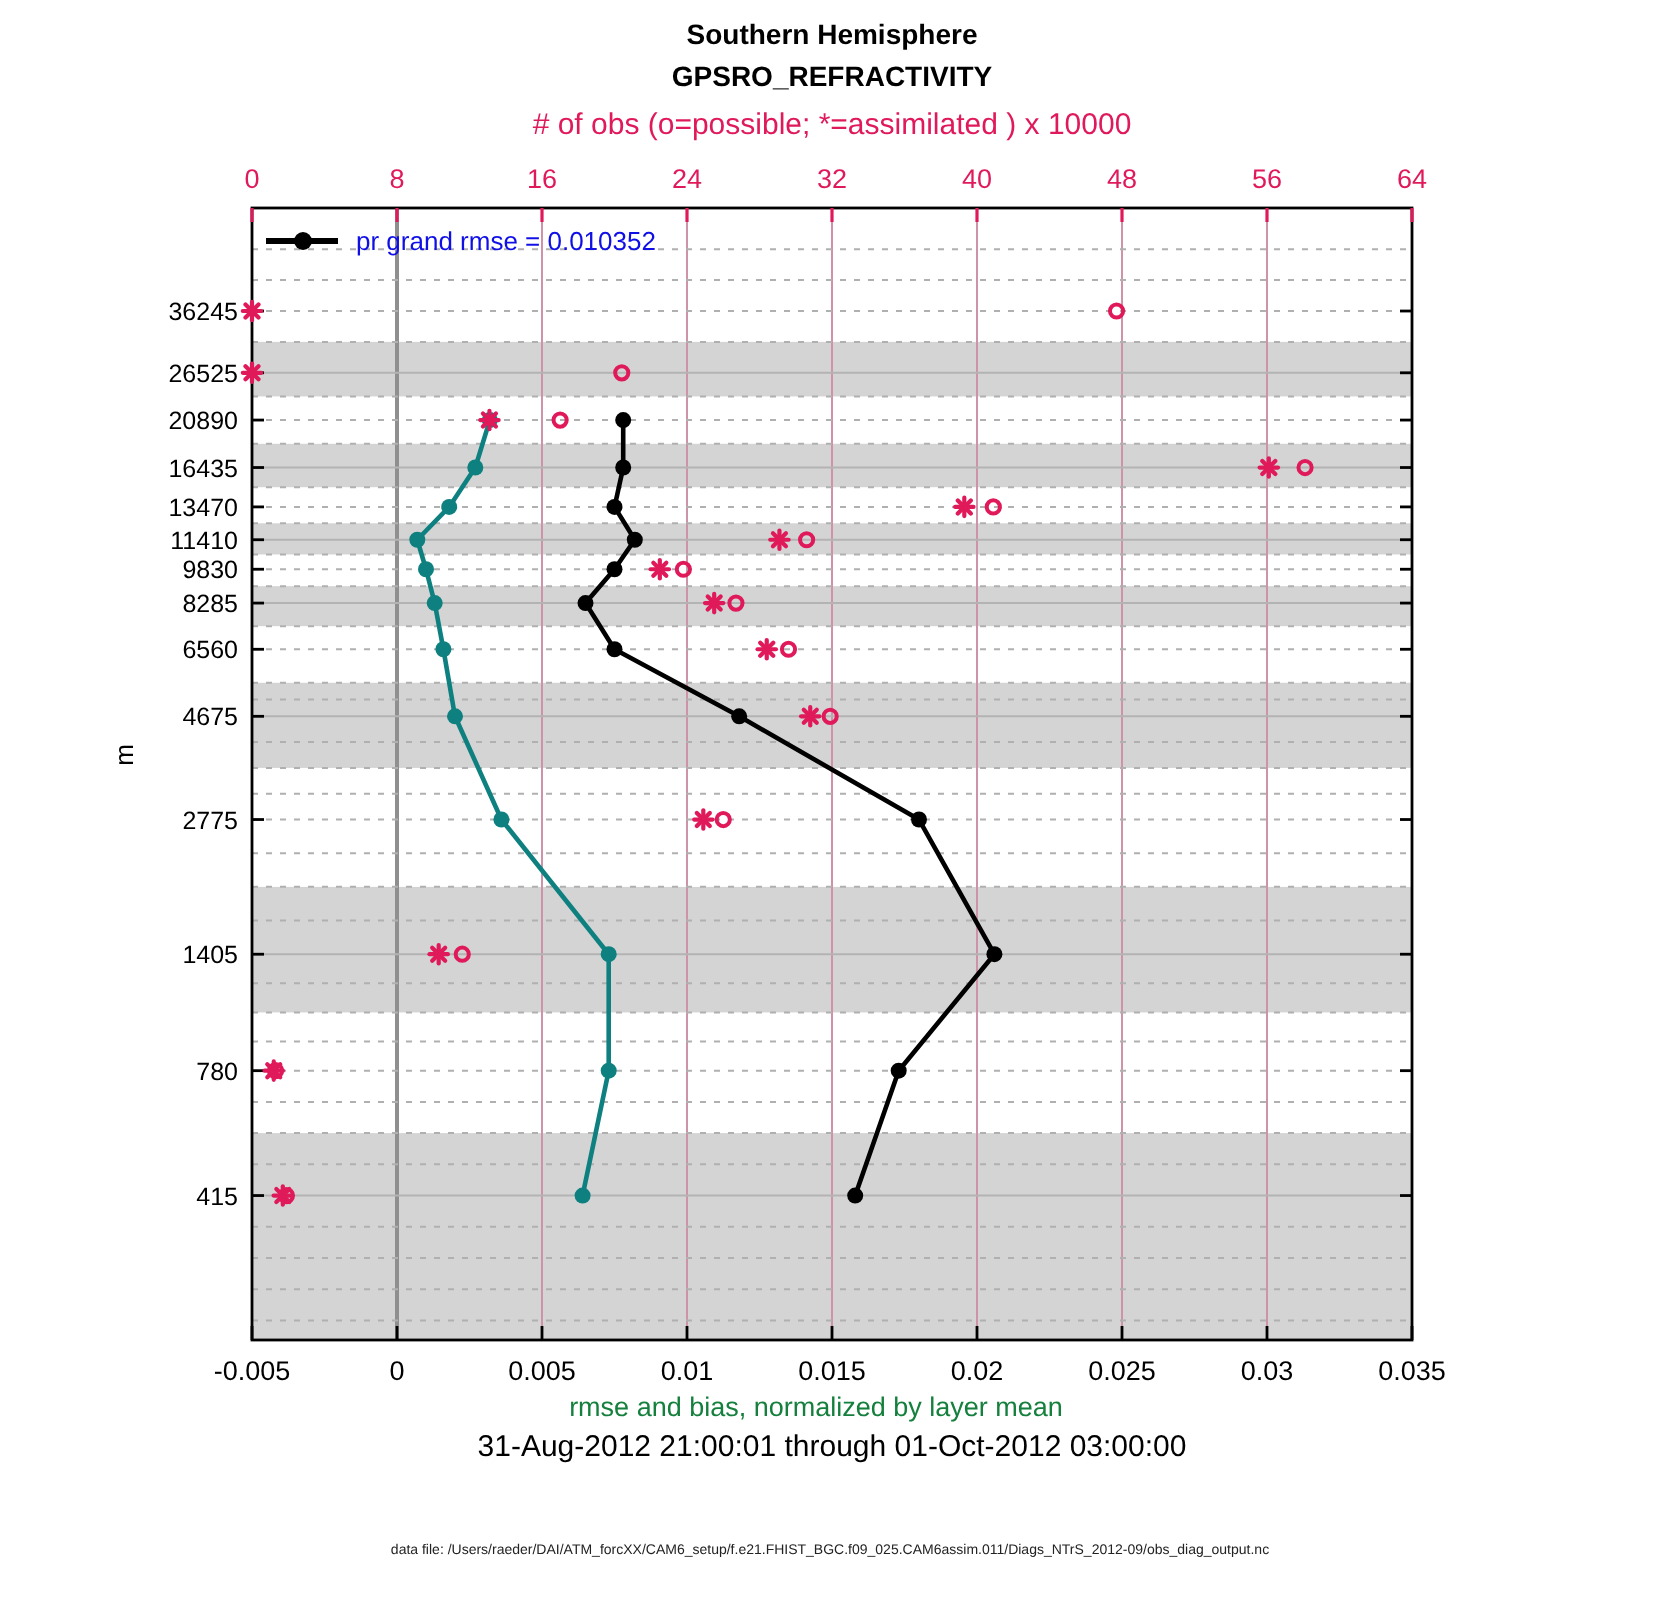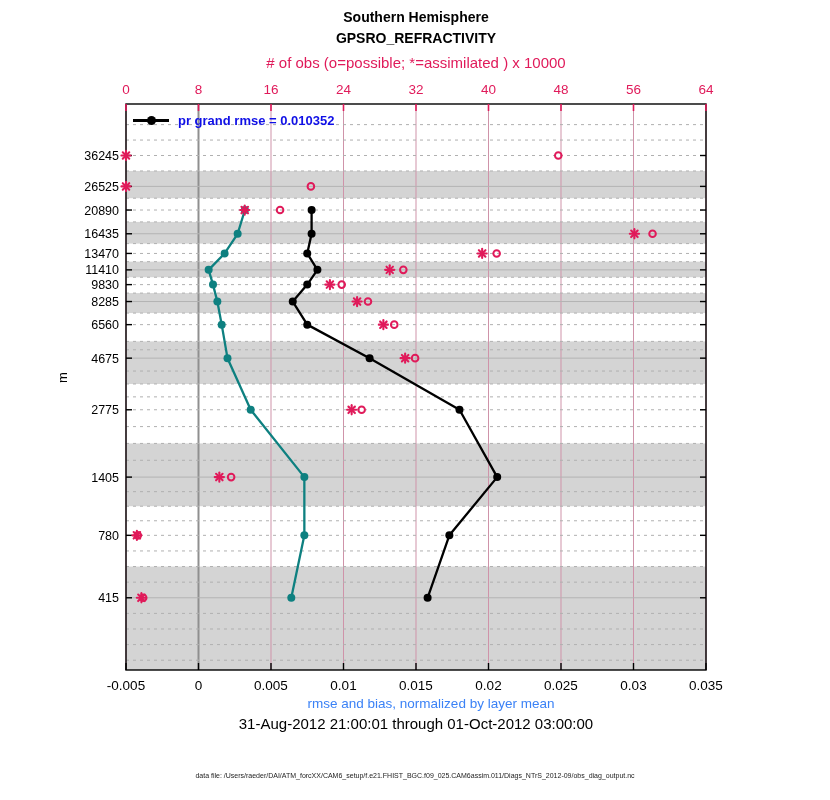--- a/index.html
+++ b/index.html
@@ -5,28 +5,28 @@
   html,body{margin:0;padding:0;background:#fff;}
   #page{position:relative;width:830px;height:800px;background:#fff;overflow:hidden;
         font-family:"Liberation Sans", sans-serif;}
   .abs{position:absolute;}
   #plot-svg{position:absolute;left:0;top:0;}
   .title-line{left:126px;width:580px;text-align:center;font-weight:bold;font-size:14px;color:#000;}
   #chart-title{top:9px;}
   #chart-subtitle{top:30px;}
   #obs-axis-label{left:126px;width:580px;text-align:center;top:54px;font-size:15px;color:#e01a5a;}
   #legend{left:133px;top:112px;}
-  .legend-row{display:flex;align-items:center;height:17px;font-weight:bold;}
+  .legend-row{display:flex;align-items:center;height:17px;}
   .legend-sample{position:relative;width:36px;height:9px;margin-right:9px;}
   .legend-sample .line{position:absolute;left:0;top:3px;width:36px;height:3px;}
   .legend-sample .dot{position:absolute;left:14px;top:0px;width:9px;height:9px;border-radius:50%;}
   .legend-label{font-size:13px;color:#0f0fe6;white-space:nowrap;}
   #ylabel{left:47px;top:370px;width:30px;text-align:center;font-size:13px;color:#000;
           transform:rotate(-90deg);}
-  #xlabel{left:141px;width:580px;text-align:center;top:696px;font-size:13.5px;color:#3b82f6;}
+  #xlabel{left:118px;width:580px;text-align:center;top:696px;font-size:13.5px;color:#15803d;}
   #xdate{left:126px;width:580px;text-align:center;top:715px;font-size:15px;color:#000;}
   #footer{left:0;width:830px;text-align:center;top:772px;font-size:7px;color:#222;}
   text{font-family:"Liberation Sans", sans-serif;}
 </style>
 </head>
 <body>
 
 <div id="page">
 
   <svg id="plot-svg" width="830" height="800">

